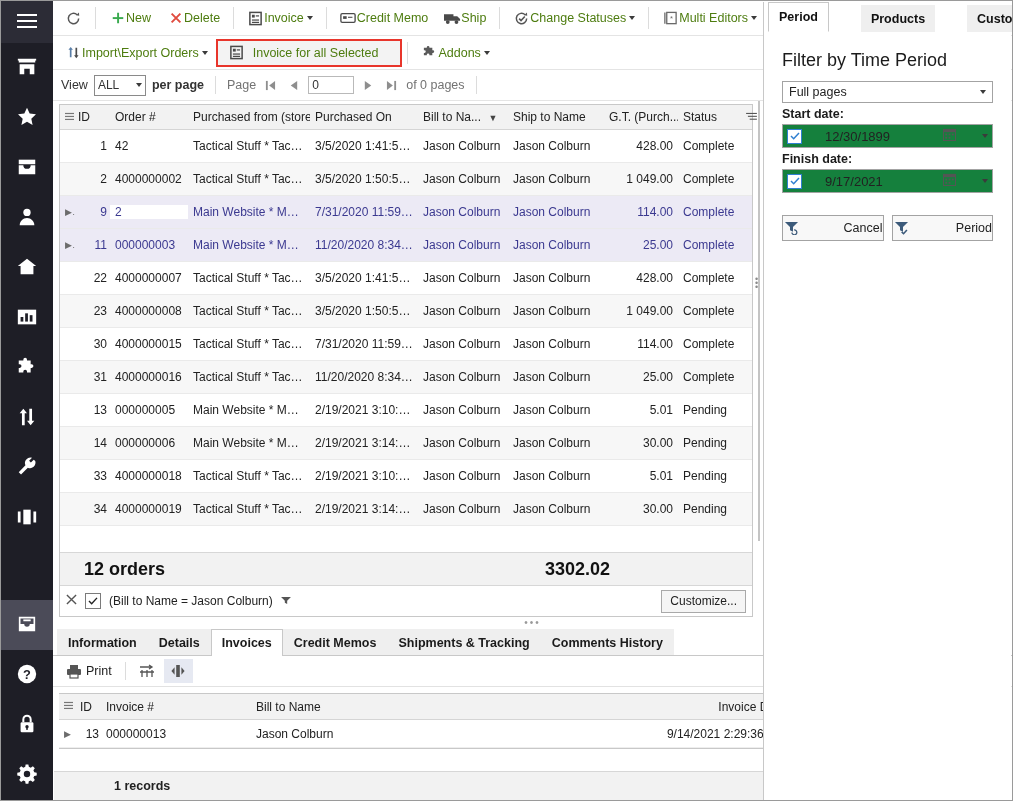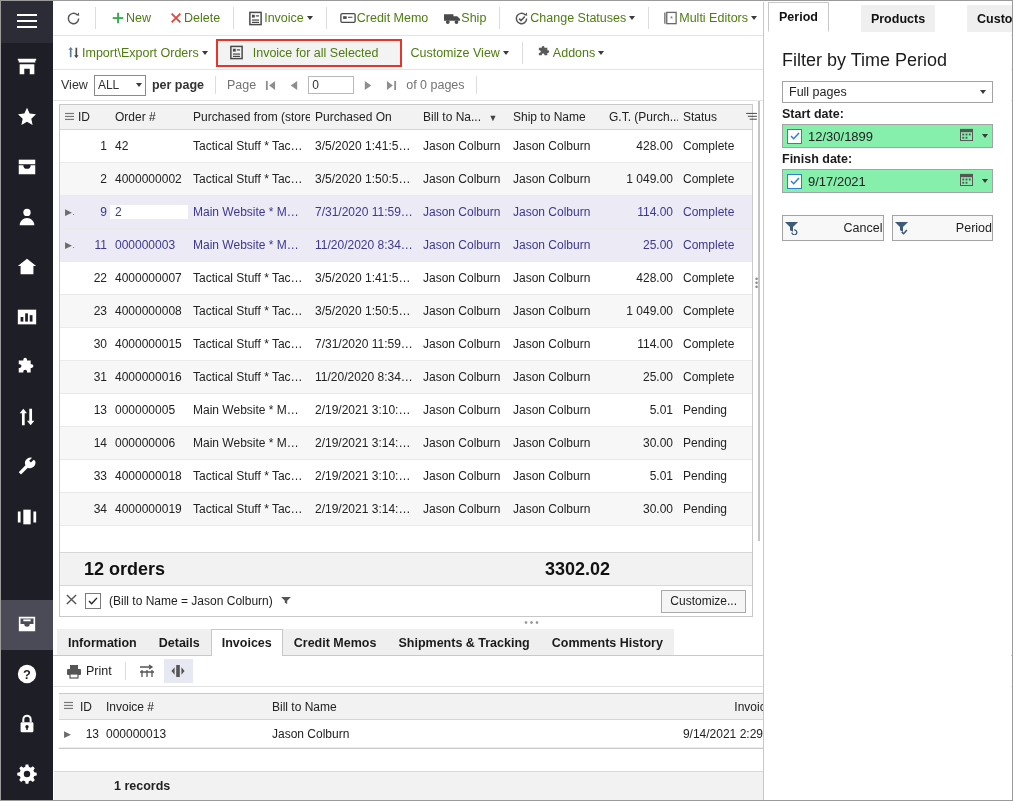--- a/index.html
+++ b/index.html
@@ -82,36 +82,36 @@
   .btool{display:flex;align-items:center;gap:4px;height:24px;padding:0 6px;font-size:12.5px;cursor:pointer;}
   .btool.on{background:#e6e9f2;}
 
   .igrid{margin:6px 4px 0 6px;border:1px solid #c8c8c8;border-left:none;border-right:none;}
   .ih{display:flex;align-items:center;height:25px;background:#f2f2f2;border-bottom:1px solid #d5d5d5;font-size:12px;}
   .irow{display:flex;align-items:center;height:27px;font-size:12px;border-bottom:1px solid #eee;}
   .ih .cell,.irow .cell{padding:0 5px;box-sizing:border-box;white-space:nowrap;overflow:hidden;}
   .i-exp{width:16px;flex:0 0 16px;text-align:center;color:#6c6c6c;font-size:9px;}
   .i-id{width:26px;flex:0 0 26px;text-align:right;padding-right:2px !important;}
   .i-inv{width:150px;flex:0 0 150px;}
-  .i-bill{width:390px;flex:0 0 390px;margin-left:16px;}
+  .i-bill{width:390px;flex:0 0 390px;}
   .i-date{width:170px;flex:0 0 170px;text-align:right;padding-right:26px !important;}
   .i-status{width:80px;flex:0 0 80px;}
   .i-amt{width:90px;flex:0 0 90px;}
   .ibar{position:absolute;left:53px;right:1px;bottom:0;height:28px;background:#f2f2f2;border-top:1px solid #d7d7d7;display:flex;align-items:center;padding-left:60px;font-size:12.5px;font-weight:bold;}
 
   
   .rpanel{position:absolute;right:1px;top:1px;width:248px;height:799px;background:#fff;border-left:1px solid #c8c8c8;box-sizing:border-box;}
   .rtabs{display:flex;align-items:flex-end;height:30px;background:#fff;padding-left:4px;gap:32px;}
   .rtab{height:27px;display:flex;align-items:center;padding:0 10px;font-size:12.5px;font-weight:bold;color:#111;background:#efefef;cursor:pointer;}
   .rtab.active{background:#fff;border:1px solid #c8c8c8;border-bottom:1px solid #fff;height:28px;position:relative;z-index:2;}
   .rbody{padding:10px 18px 0 18px;}
   .rtitle{font-size:18px;color:#1b1b1b;margin:8px 0 10px 0;font-weight:normal;}
   .rsel{display:flex;align-items:center;justify-content:space-between;height:22px;border:1px solid #a3a3a3;background:#fff;padding:0 6px;font-size:12.5px;color:#222;cursor:pointer;box-sizing:border-box;}
   .rlabel{font-size:12.5px;font-weight:bold;color:#1b1b1b;margin:4px 0 3px 0;}
-  .rdate{display:flex;align-items:center;height:24px;border:1px solid #a3a3a3;background:#86efac;padding:0 4px;gap:6px;box-sizing:border-box;font-size:13px;}
+  .rdate{display:flex;align-items:center;height:24px;border:1px solid #a3a3a3;background:#15803d;padding:0 4px;gap:23px;box-sizing:border-box;font-size:13px;}
   .rchk{width:13px;height:13px;border:1px solid #2f7fd0;background:#fff;display:inline-flex;align-items:center;justify-content:center;}
   .rchk svg{display:block;}
   .rdate .spacer{flex:1;}
   .rbtns{display:flex;gap:8px;margin-top:22px;}
   .rbtn{flex:1;height:24px;border:1px solid #a3a3a3;background:#f8f8f8;display:flex;align-items:center;justify-content:space-between;gap:6px;font-size:12.5px;cursor:pointer;}
   .handle-dots{position:absolute;left:-9px;top:275px;line-height:4px;color:#8a8a8a;font-size:9px;}
   .vdiv{position:absolute;left:757px;top:100px;width:2px;height:440px;background:#c4c4c4;}
 </style>
 </head>
 <body>
@@ -381,24 +381,20 @@
                 <rect x="2" y="1.5" width="12" height="13" fill="none" stroke="#4a4a4a" stroke-width="1.6"></rect>
                 <rect x="4.2" y="4" width="3" height="3" fill="#4a4a4a"></rect>
                 <rect x="8.3" y="4.6" width="3.5" height="1.3" fill="#4a4a4a"></rect>
                 <rect x="4.2" y="9" width="7.6" height="1.3" fill="#4a4a4a"></rect>
                 <rect x="4.2" y="11.5" width="7.6" height="1.3" fill="#4a4a4a"></rect>
               </svg>
           </span>
           <span style="margin-left:8px">Invoice for all Selected</span>
         </div>
 
-        <div class="tb-btn">
-          <span>Customize View</span>
-          <span class="caret"></span>
-        </div>
 
         <div class="tb-sep"></div>
 
         <div class="tb-btn">
           <span class="ico">
             <svg width="15" height="15" viewBox="0 0 16 16">
                 <path fill="#5a5a5a" d="M6.5 1a1.4 1.4 0 0 1 1.4 1.4V3H11v2.6h.6a1.4 1.4 0 1 1 0 2.8H11V11H7.9v-.6a1.4 1.4 0 1 0-2.8 0v.6H2V8.4h.6a1.4 1.4 0 1 0 0-2.8H2V3h3.1v-.6A1.4 1.4 0 0 1 6.5 1z"></path>
               </svg>
           </span>
           <span>Addons</span>

